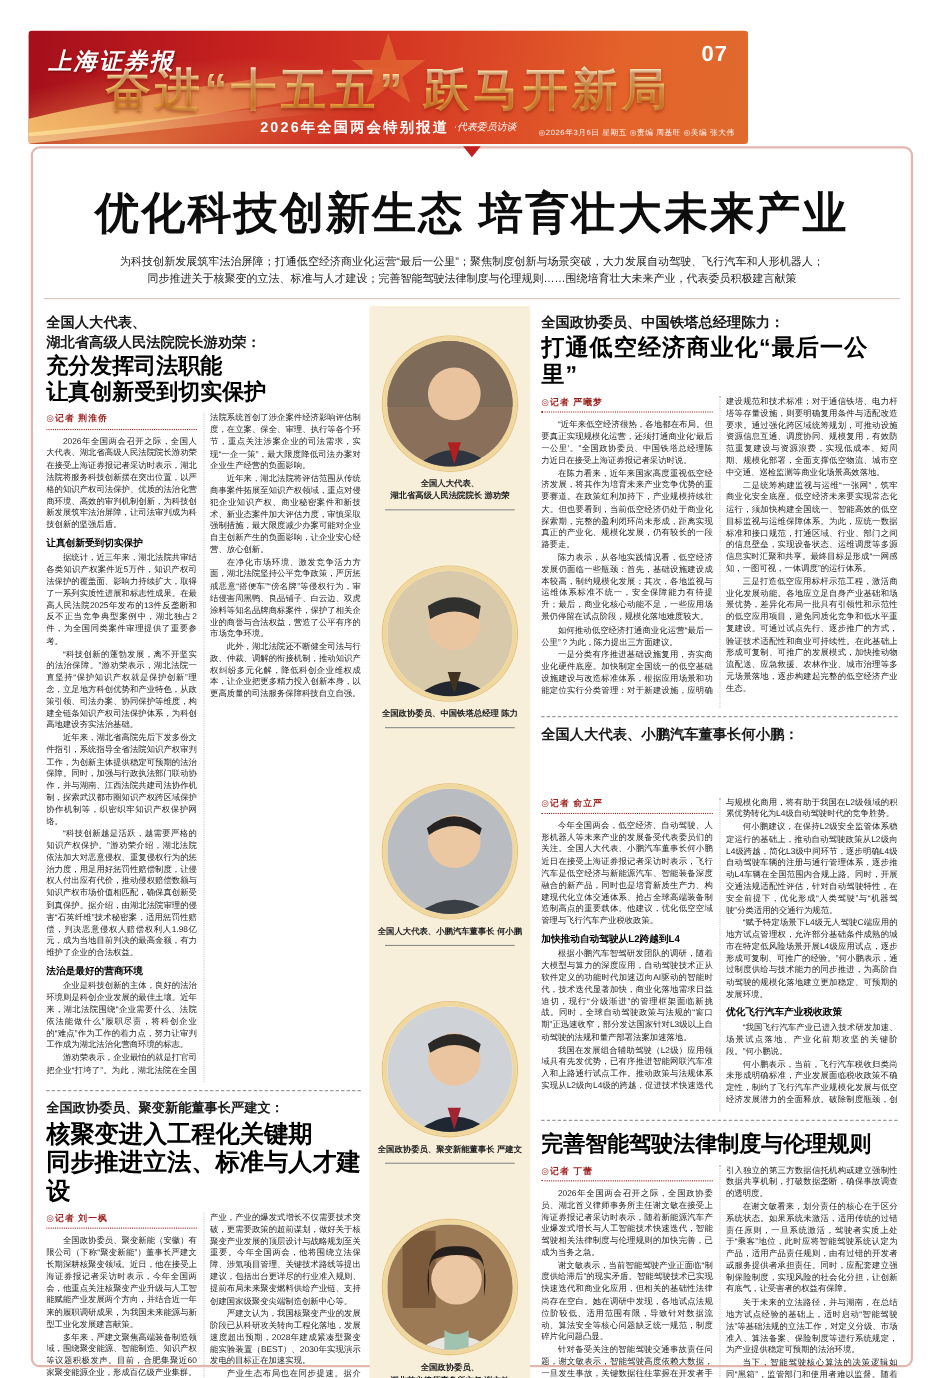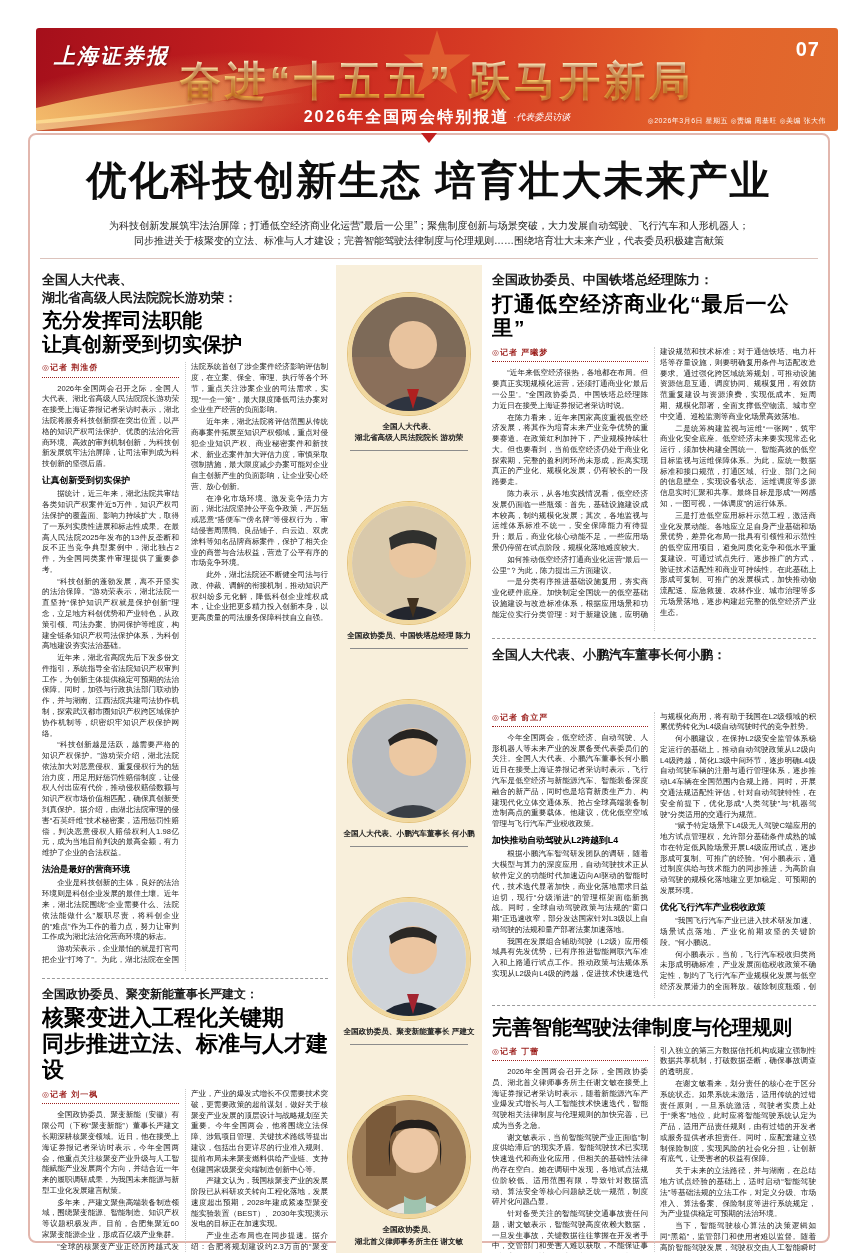--- a/index.html
+++ b/index.html
@@ -1,21 +1,21 @@
 <!DOCTYPE html>
 <html><head>
 <meta charset="utf-8">
 <style>
   * { margin:0; padding:0; box-sizing:border-box; }
   html,body { width:858px; background:#ffffff; font-family:"Liberation Sans","DejaVu Sans",sans-serif; }
   body { position:relative; height:1253px; overflow:hidden; }
 
   
   .banner {
-    position:absolute; left:36px; top:28px; width:802px; height:103px;
+    position:absolute; left:26px; top:28px; width:654px; height:103px;
     background:linear-gradient(100deg,#a50f1b 0%,#c4201f 28%,#d73c24 55%,#e4632b 82%,#e06a2d 100%);
     border-radius:3px; overflow:hidden; color:#fff;
   }
   .banner .swirl1 { position:absolute; left:-60px; top:10px; width:420px; height:160px;
     background:radial-gradient(ellipse at 30% 50%, rgba(255,200,90,.55), rgba(255,200,90,0) 60%);
     transform:rotate(-12deg); }
   .banner .swirl2 { position:absolute; left:-40px; top:52px; width:380px; height:26px;
     background:linear-gradient(90deg, rgba(255,214,120,.9), rgba(255,214,120,0));
     border-radius:50% 60% 40% 60%; transform:rotate(-9deg); }
   .banner .swirl3 { position:absolute; left:-30px; top:80px; width:300px; height:10px;
@@ -28,27 +28,27 @@
     font-style:italic; letter-spacing:2px; text-shadow:1px 1px 2px rgba(80,0,0,.6);
     font-family:"Liberation Serif","DejaVu Serif",serif; }
   .page-num { position:absolute; right:18px; top:10px; font-size:20px; font-weight:bold; letter-spacing:1px; }
   .banner-title { position:absolute; left:0; right:0; top:26px; text-align:center;
     font-size:41px; font-weight:900; letter-spacing:4px;
     color:#ffe9a8;
     background:linear-gradient(180deg,#fff7d8 10%,#ffd978 45%,#f0a93c 75%,#ffe9a8 100%);
     -webkit-background-clip:text; background-clip:text; -webkit-text-fill-color:transparent;
     text-shadow:0 2px 3px rgba(120,20,0,.45); white-space:nowrap; }
   .banner-sub { position:absolute; left:0; right:0; top:79px; text-align:center; white-space:nowrap; }
-  .banner-sub .big { font-size:16px; font-weight:bold; letter-spacing:2px; }
+  .banner-sub .big { font-size:13px; font-weight:bold; letter-spacing:2px; }
   .banner-sub .tag { font-size:9px; margin-left:4px; vertical-align:2px;font-style:italic; }
   .dateline { position:absolute; right:12px; bottom:5px; font-size:7px; letter-spacing:.5px; opacity:.95; }
 
   
   .frame { position:absolute; left:28px; top:133px; width:802px; height:1110px;
-    border:2px solid #e2b7ae; border-radius:8px; background:#fff; padding:8px 10px 8px; }
+    border:2px solid #e2b7ae; border-radius:8px; background:#fff; padding:21px 10px 8px; }
   .frame .notch { position:absolute; top:-2px; left:50%; transform:translateX(-50%);
     width:0; height:0; border-left:8px solid transparent; border-right:8px solid transparent;
     border-top:10px solid #c2201f; }
 
   .lead { text-align:center; padding:10px 0 8px; border-bottom:1px solid #dcc3bc; }
   .lead h1 { font-size:40px; font-weight:900; letter-spacing:2px; color:#0d0d0d; white-space:nowrap; }
   .lead .deck { margin:10px auto 2px; width:640px; font-size:10px; line-height:1.5; color:#222; text-align:justify; text-align-last:center; }
 
   
   .grid { display:flex; margin-top:6px; height:1005px; }

